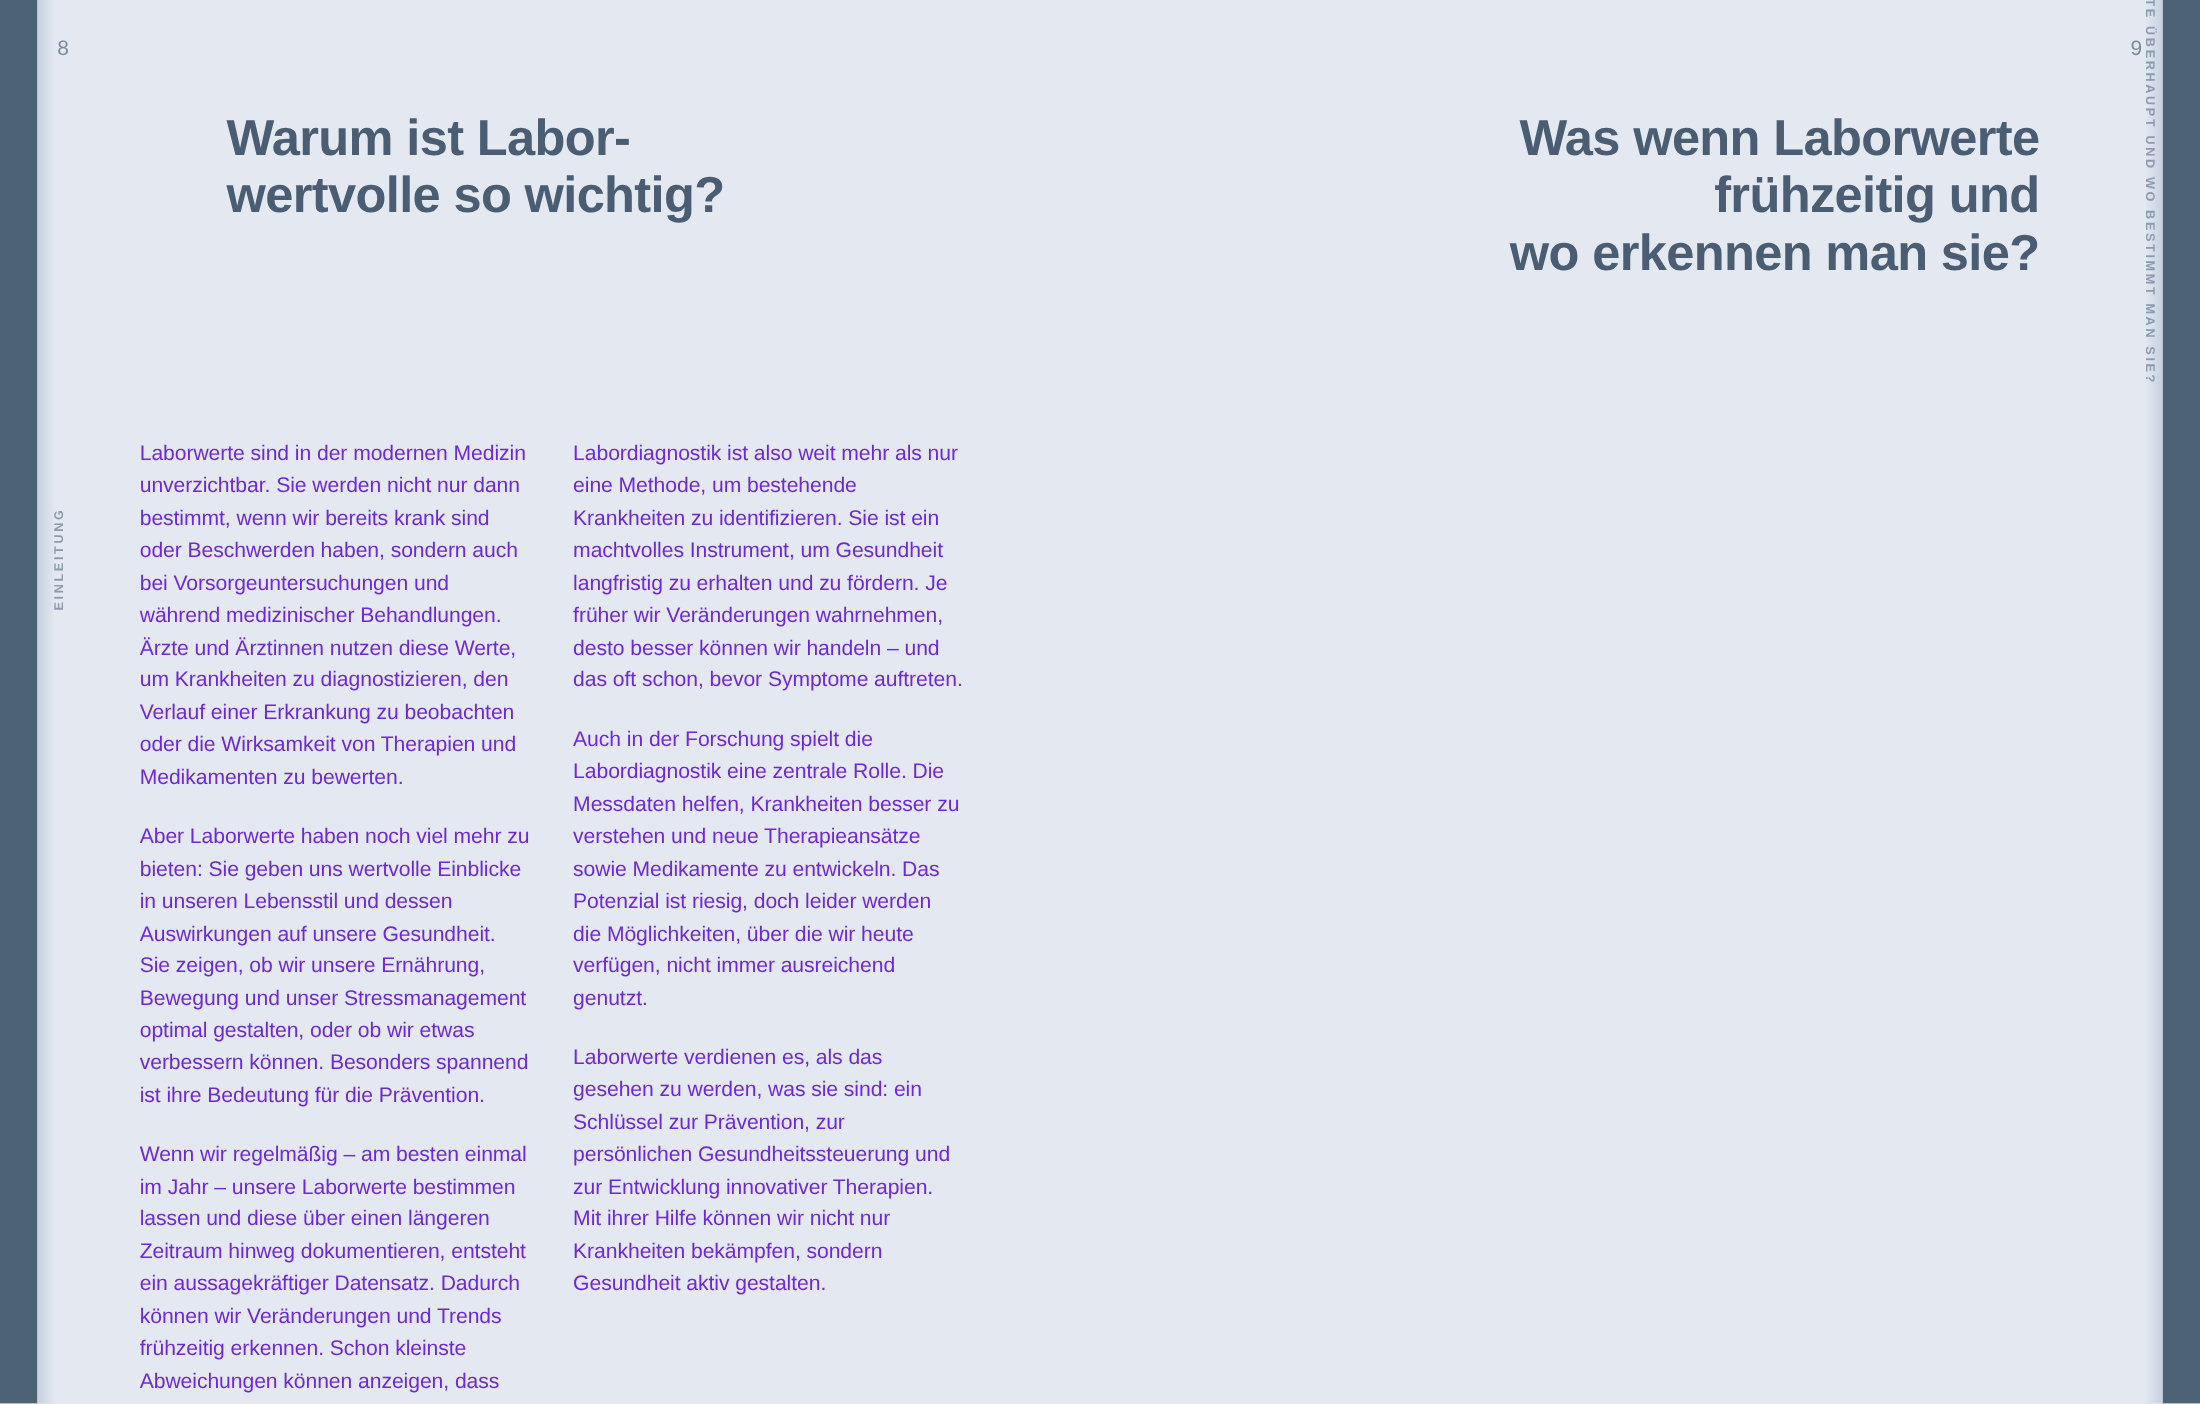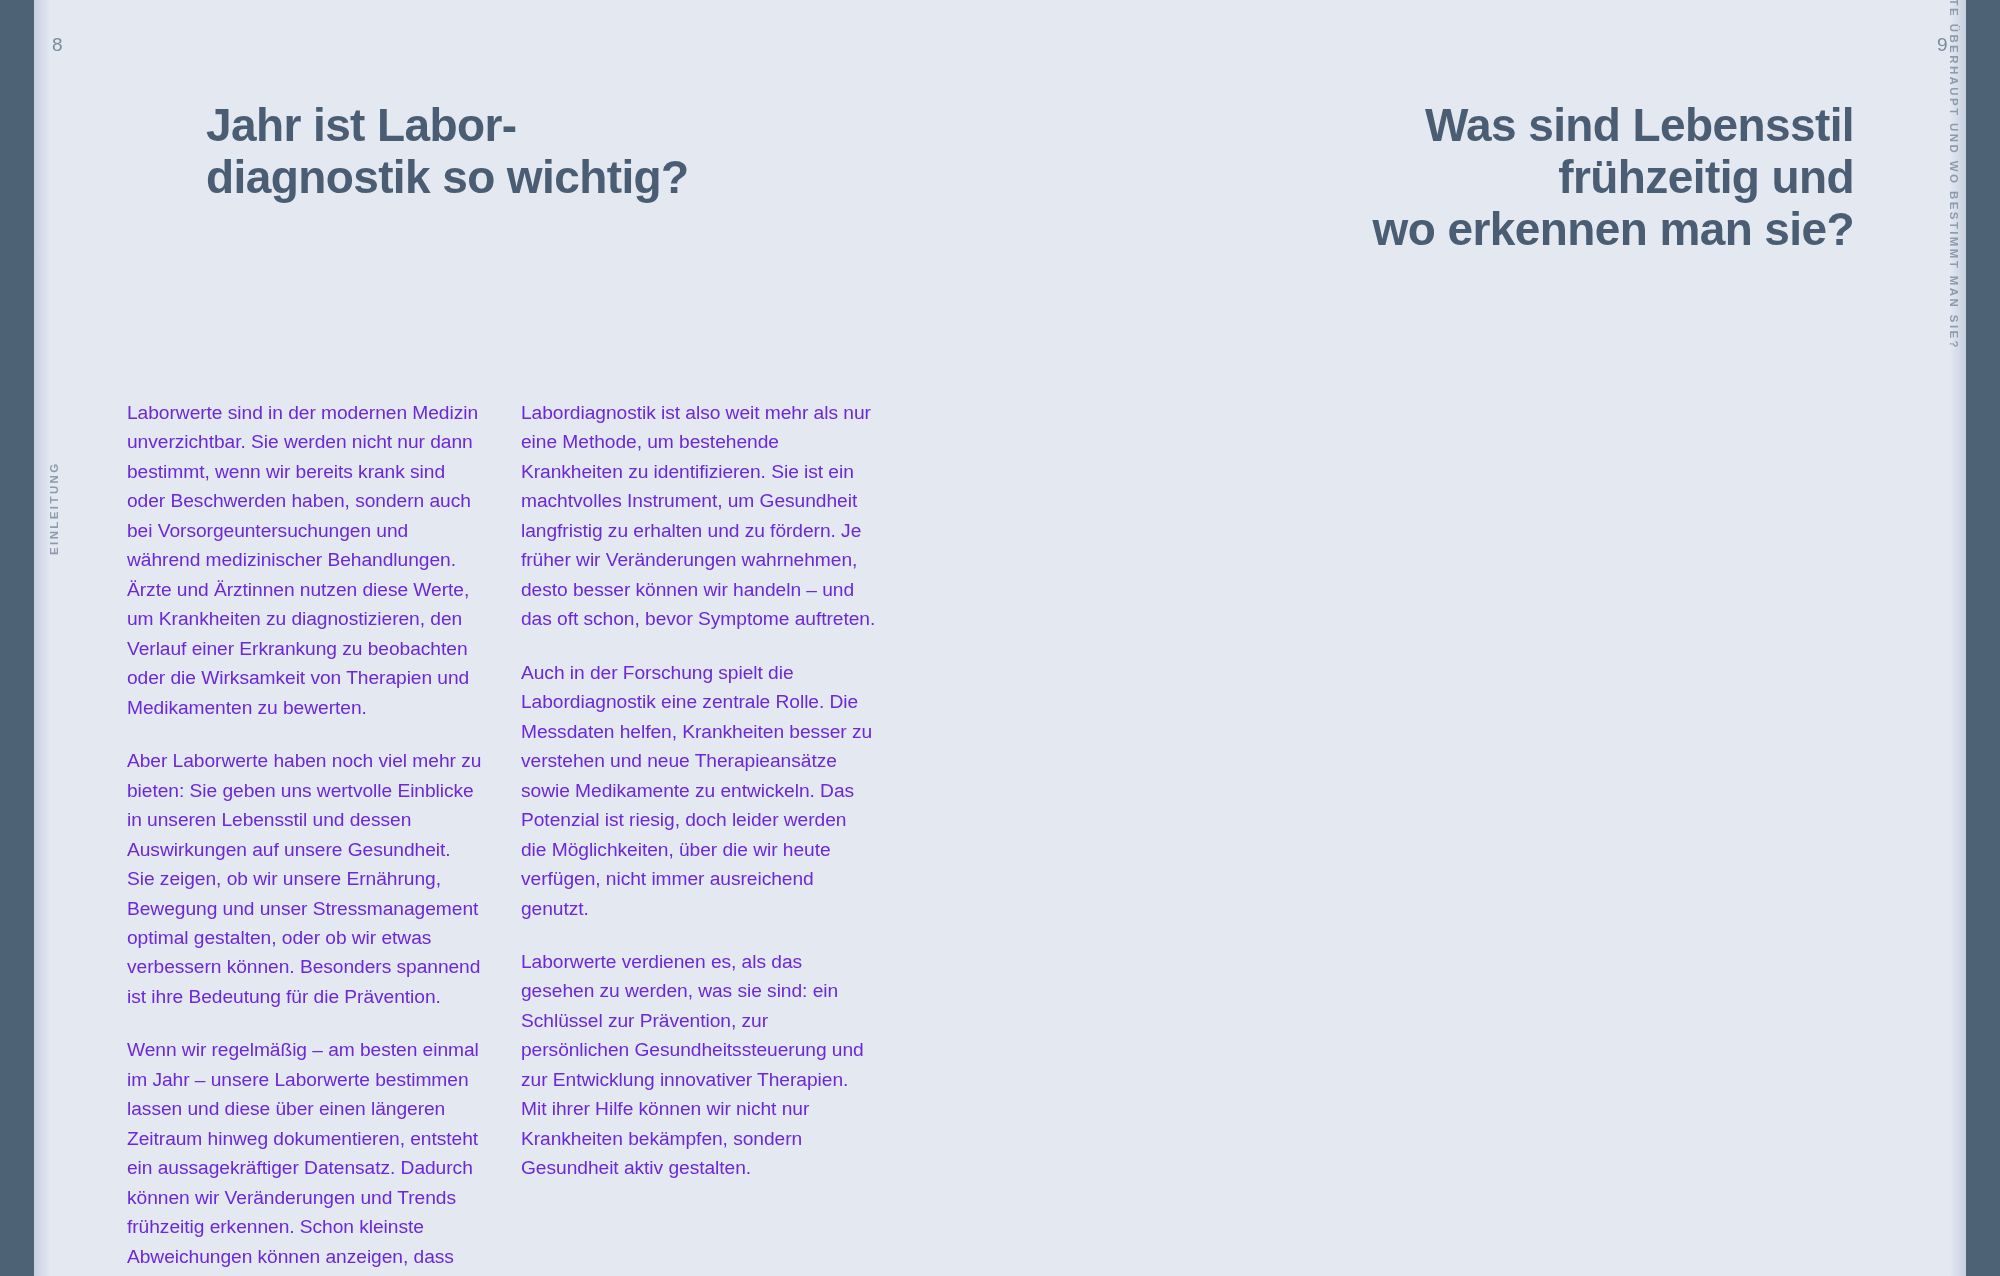--- a/index.html
+++ b/index.html
@@ -126,22 +126,22 @@
   <div class="edge-band right"></div>
   <div class="edge-fade right"></div>
 
   <div class="page left">
 
     <div class="folio left">8</div>
 
     <div class="running-head left">EINLEITUNG</div>
 
     <h1 class="headline left">
-      <span>Jahr ist Labor-</span><br>
-      <span>diagnostik so wichtig?</span>
+      <span>Warum ist Labor-</span><br>
+      <span>wertvolle so wichtig?</span>
     </h1>
 
     <div class="cols left">
       <div class="col">
         <p>Laborwerte sind in der modernen Medizin unverzichtbar. Sie werden nicht nur dann bestimmt, wenn wir bereits krank sind oder Beschwerden haben, sondern auch bei Vorsorgeuntersuchungen und während medizinischer Behandlungen. Ärzte und Ärztinnen nutzen diese Werte, um Krankheiten zu diagnostizieren, den Verlauf einer Erkrankung zu beobachten oder die Wirksamkeit von Therapien und Medikamenten zu bewerten.</p>
         <p>Aber Laborwerte haben noch viel mehr zu bieten: Sie geben uns wertvolle Einblicke in unseren Lebensstil und dessen Auswirkungen auf unsere Gesundheit. Sie zeigen, ob wir unsere Ernährung, Bewegung und unser Stressmanagement optimal gestalten, oder ob wir etwas verbessern können. Besonders spannend ist ihre Bedeutung für die Prävention.</p>
         <p>Wenn wir regelmäßig – am besten einmal im Jahr – unsere Laborwerte bestimmen lassen und diese über einen längeren Zeitraum hinweg dokumentieren, entsteht ein aussagekräftiger Datensatz. Dadurch können wir Veränderungen und Trends frühzeitig erkennen. Schon kleinste Abweichungen können anzeigen, dass</p>
       </div>
       <div class="col">
         <p>Labordiagnostik ist also weit mehr als nur eine Methode, um bestehende Krankheiten zu identifizieren. Sie ist ein machtvolles Instrument, um Gesundheit langfristig zu erhalten und zu fördern. Je früher wir Veränderungen wahrnehmen, desto besser können wir handeln – und das oft schon, bevor Symptome auftreten.</p>
@@ -151,19 +151,19 @@
     </div>
   </div>
 
   <div class="page right">
 
     <div class="folio right">9</div>
 
     <div class="running-head right">WAS SIND LABORWERTE ÜBERHAUPT UND WO BESTIMMT MAN SIE?</div>
 
     <h1 class="headline right">
-      <span>Was sind Lebensstil</span><br>
+      <span>Was wenn Laborwerte</span><br>
       <span>frühzeitig und</span><br>
       <span>wo erkennen man sie?</span>
     </h1>
 
   </div>
 </div>
 
 </body></html>

